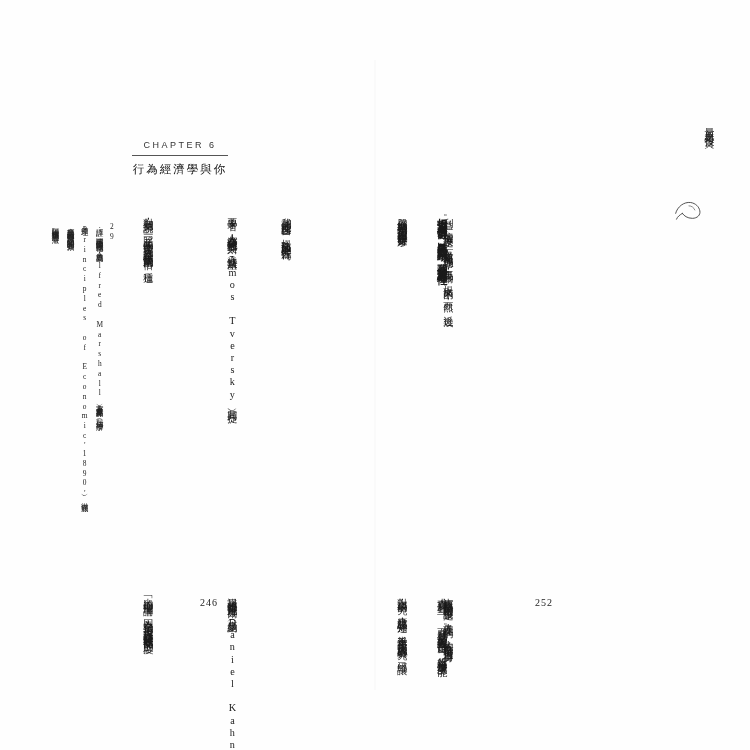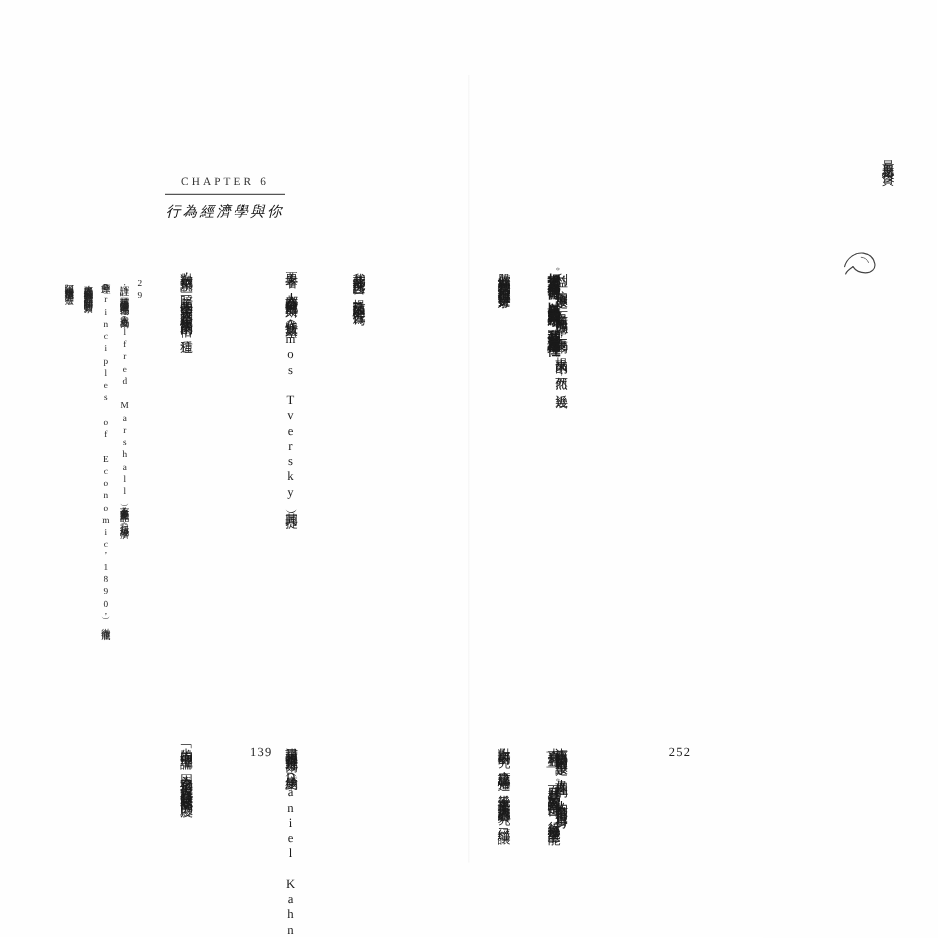--- a/index.html
+++ b/index.html
@@ -58,37 +58,36 @@
 
   
   .chapter-head {
     position: absolute;
     left: 120px;
     top: 140px;
     width: 120px;
     text-align: center;
   }
   .chapter-label {
-    font-family: Liberation Serif, serif;
+    font-family: Liberation Sans, sans-serif;
     font-size: 9px;
     letter-spacing: 2.5px;
     color: #333;
     margin-bottom: 4px;
   }
   .chapter-rule {
     width: 96px;
     height: 1px;
     background: #555;
     margin: 5px auto 6px auto;
   }
   .chapter-title {
     font-size: 11.5px;
     letter-spacing: 2px;
     color: #111;
-    font-style: italic;
   }
 
   
   .running-head {
     position: absolute;
     right: 34px;
     top: 120px;
     writing-mode: vertical-rl;
     text-orientation: upright;
     font-size: 10px;
@@ -205,14 +204,14 @@
 
   </div>
 
   <div class="footnote">
     <div class="fn-col">阿爾審市場價格）的看法。</div>
     <div class="fn-col">原理》（Principles of Economic，1890），徹底徹底改變了我們對「供需關係」和「時間因素如</div>
     <div class="fn-col">譯註：英國經濟學家阿弗瑞德．馬夏爾（Alfred Marshall）著有多部重要作品，包括《經濟學</div>
     <div class="fn-num">29</div>
   </div>
 
-  <div class="folio folio-left">139</div>
+  <div class="folio folio-left">246</div>
 </div>
 
 </body></html>

